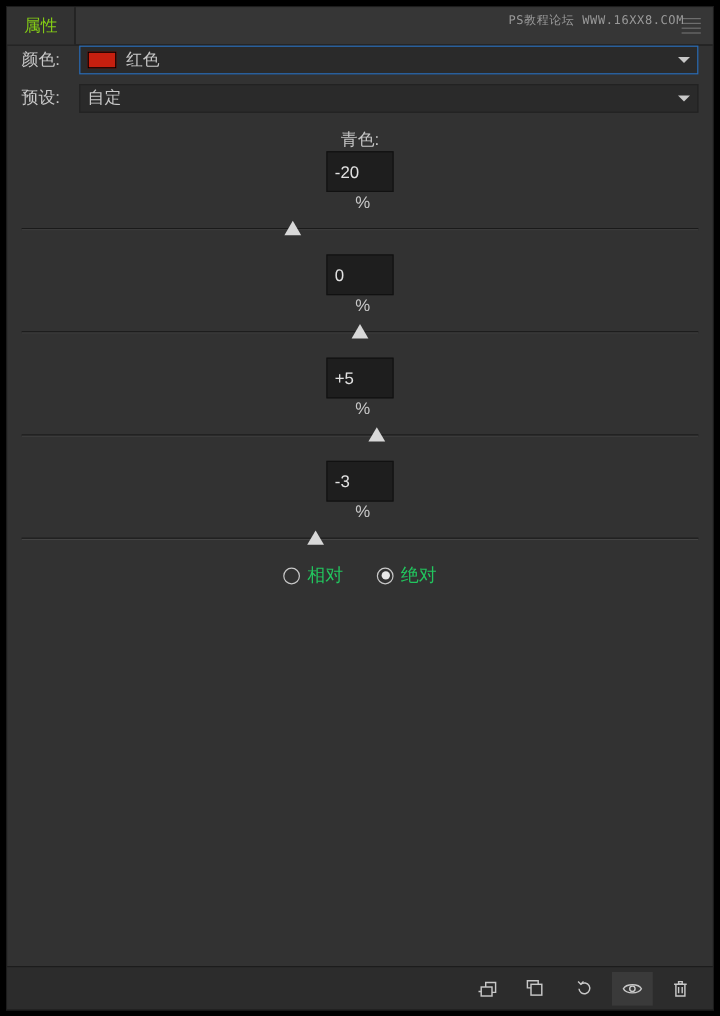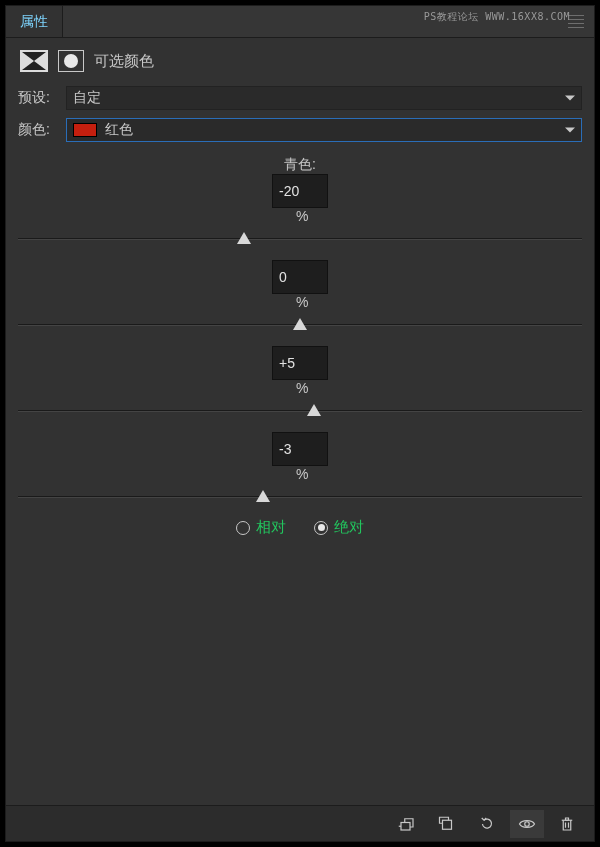--- a/index.html
+++ b/index.html
@@ -1,20 +1,20 @@
 <!DOCTYPE html>
 <html><head>
   <meta charset="utf-8">
   <style>
     * { box-sizing: border-box; margin: 0; padding: 0; font-family: "Microsoft YaHei", sans-serif; }
     body { background: #000; width: 600px; height: 847px; position: relative; }
     .panel { position: absolute; left: 5px; top: 5px; width: 590px; height: 837px; background: #323232; border: 1px solid #1c1c1c; }
     .watermark { position: absolute; right: 24px; top: 4px; color: #999; font-size: 10px; font-family: "SimSun", monospace; letter-spacing: 0.5px; }
     .tab-bar { height: 32px; background: #363636; border-bottom: 1px solid #1c1c1c; display: flex; align-items: center; }
-    .tab { padding: 0 14px; height: 100%; display: flex; align-items: center; color: #7dd3fc; font-size: 14px; background: #323232; border-right: 1px solid #1c1c1c; }
+    .tab { padding: 0 14px; height: 100%; display: flex; align-items: center; color: #84cc16; font-size: 14px; background: #323232; border-right: 1px solid #1c1c1c; }
     .menu-icon-bars { margin-left: auto; margin-right: 10px; display: flex; flex-direction: column; gap: 3px; cursor: pointer; }
     .menu-icon-bars span { width: 16px; height: 1px; background: #6e6e6e; }
     .type-row { display: flex; align-items: center; padding: 12px 12px 14px 14px; gap: 10px; }
     .type-icon-sc { width: 28px; height: 22px; background: #ddd; position: relative; display: flex; align-items: center; justify-content: center; }
     .type-icon-sc::before { content: ""; width: 0; height: 0; border-left: 12px solid transparent; border-right: 12px solid transparent; border-top: 9px solid #222; position: absolute; top: 2px; }
     .type-icon-sc::after { content: ""; width: 0; height: 0; border-left: 12px solid transparent; border-right: 12px solid transparent; border-bottom: 9px solid #222; position: absolute; bottom: 2px; }
     .mask-icon { width: 26px; height: 22px; border: 1px solid #c8c8c8; display: flex; align-items: center; justify-content: center; }
     .mask-icon .circle { width: 14px; height: 14px; border-radius: 50%; background: #e8e8e8; }
     .type-label { color: #c8c8c8; font-size: 15px; }
     .form-area { padding: 0 12px; }
@@ -51,41 +51,34 @@
   <div class="tab-bar">
     <div class="tab">属性</div>
     <div class="menu-icon-bars">
       <span></span>
         <span></span>
         <span></span>
         <span></span>
     </div>
   </div>
 
-  <div class="type-row">
-    <div class="type-icon-sc"></div>
-    <div class="mask-icon">
-        <div class="circle"></div>
-      </div>
-    <div class="type-label">可选颜色</div>
-  </div>
 
   <div class="form-area">
-    <div class="dd-row">
-      <div class="dd-label">预设:</div>
-      <div class="dd-field">
-        <span>自定</span>
-        <div class="dd-chevron"></div>
-      </div>
-    </div>
     <div class="dd-row">
       <div class="dd-label">颜色:</div>
       <div class="dd-field selected">
         <div class="swatch"></div>
         <span>红色</span>
+        <div class="dd-chevron"></div>
+      </div>
+    </div>
+    <div class="dd-row">
+      <div class="dd-label">预设:</div>
+      <div class="dd-field">
+        <span>自定</span>
         <div class="dd-chevron"></div>
       </div>
     </div>
   </div>
 
   <div class="sliders" id="sliders-container">
       <div class="slider-row">
         <div class="slider-top">
           <div class="slider-lbl">青色:</div>
           <div class="slider-val">-20</div>

